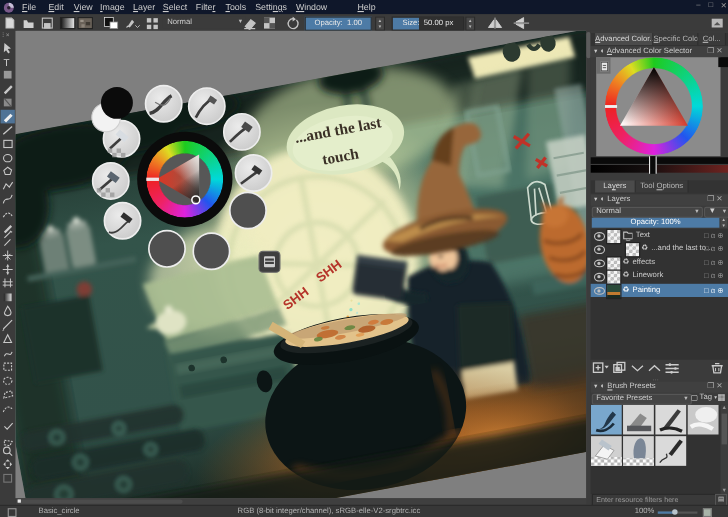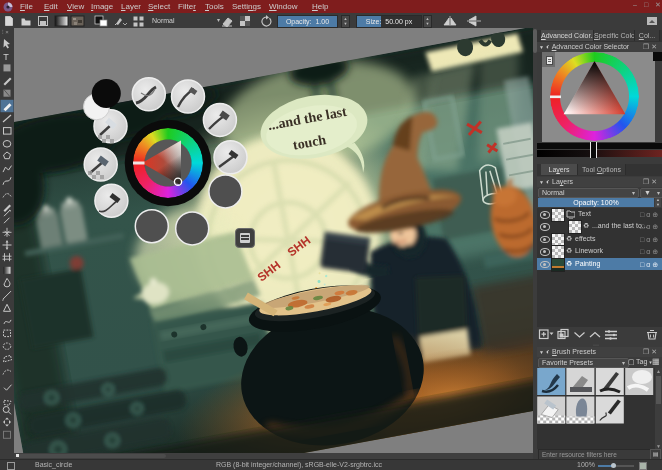--- a/index.html
+++ b/index.html
@@ -1,19 +1,19 @@
 <!DOCTYPE html>
 <html><head>
 <meta charset="utf-8">
 <style>
   html,body{margin:0;padding:0;}
   body{width:662px;height:470px;background:#3b3b3b;font-family:"Liberation Sans",sans-serif;overflow:hidden;position:relative;}
   .abs{position:absolute;}
   
-  #menubar{left:0;top:0;width:662px;height:13px;background:#7f1d1d;color:#cdcdcd;font-size:8px;}
+  #menubar{left:0;top:0;width:662px;height:13px;background:#0f172a;color:#cdcdcd;font-size:8px;}
   #menubar span{position:absolute;top:2px;}
   #menubar u{text-decoration:underline;}
   
   #toolbar{left:0;top:13px;width:662px;height:16px;background:#3b3b3b;border-bottom:1px solid #2f2f2f;}
   .slider{position:absolute;top:2px;height:11px;font-size:7px;color:#e8e8e8;text-align:center;line-height:11px;border:1px solid #2a2a2a;}
   
   #toolbox{left:0;top:28px;width:14px;height:431px;background:#3b3b3b;border-right:1px solid #2f2f2f;}
   
   #canvas{left:14px;top:28px;width:519px;height:425px;background:#7f7f7f;overflow:hidden;}
   
@@ -52,21 +52,21 @@
   <span style="left:20px"><u>F</u>ile</span>
   <span style="left:44px"><u>E</u>dit</span>
   <span style="left:67px"><u>V</u>iew</span>
   <span style="left:91px"><u>I</u>mage</span>
   <span style="left:121px"><u>L</u>ayer</span>
   <span style="left:148px"><u>S</u>elect</span>
   <span style="left:178px">Filte<u>r</u></span>
   <span style="left:205px"><u>T</u>ools</span>
   <span style="left:232px">Setti<u>ng</u>s</span>
   <span style="left:269px"><u>W</u>indow</span>
-  <span style="left:312px"><u>H</u>elp</span>
+  <span style="left:325px"><u>H</u>elp</span>
   <span style="left:633px;top:1px;color:#9a9a9a;font-size:7px">–</span>
   <span style="left:644px;top:1px;color:#9a9a9a;font-size:7px">□</span>
   <span style="left:655px;top:1px;color:#9a9a9a;font-size:7px">✕</span>
 </div>
 
 <div id="toolbar" class="abs">
   <svg class="abs" style="left:3px;top:2px" width="470" height="12" viewBox="0 0 470 12" fill="none" stroke="#c4c4c4" stroke-width="1">
     <path d="M2.5 1.5h5l2 2v7h-7z" fill="#d8d8d8"></path>
     <path d="M18.5 3.5v7h9v-5h-5l-1-2z" fill="#d0d0d0" stroke="none"></path>
     <rect x="35.5" y="1.5" width="9" height="9"></rect>

